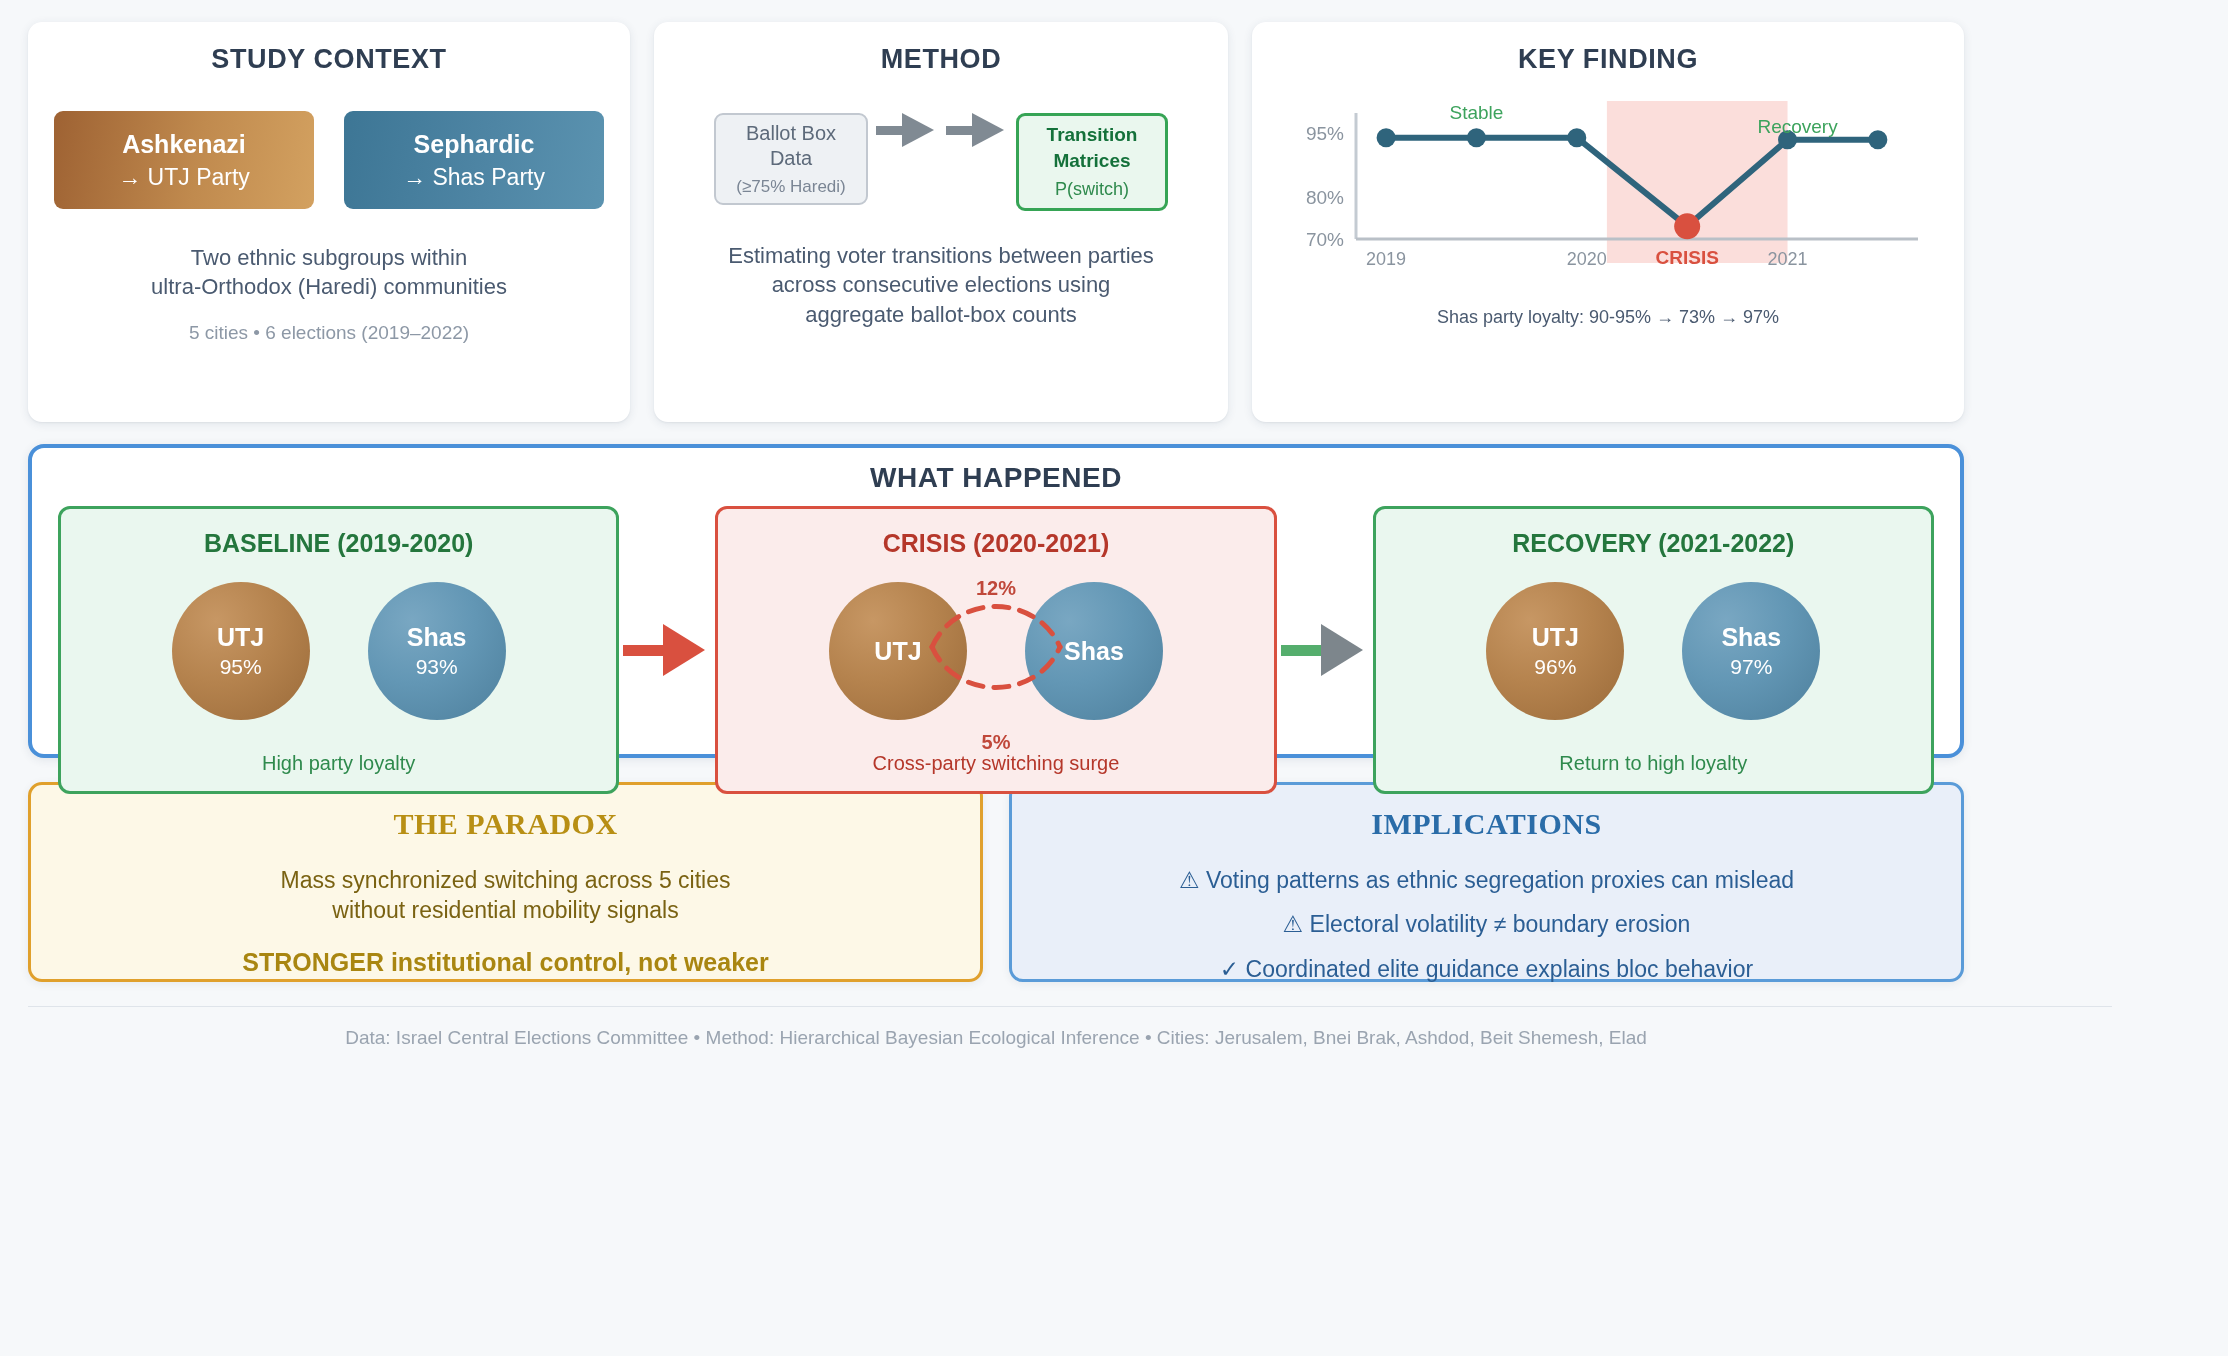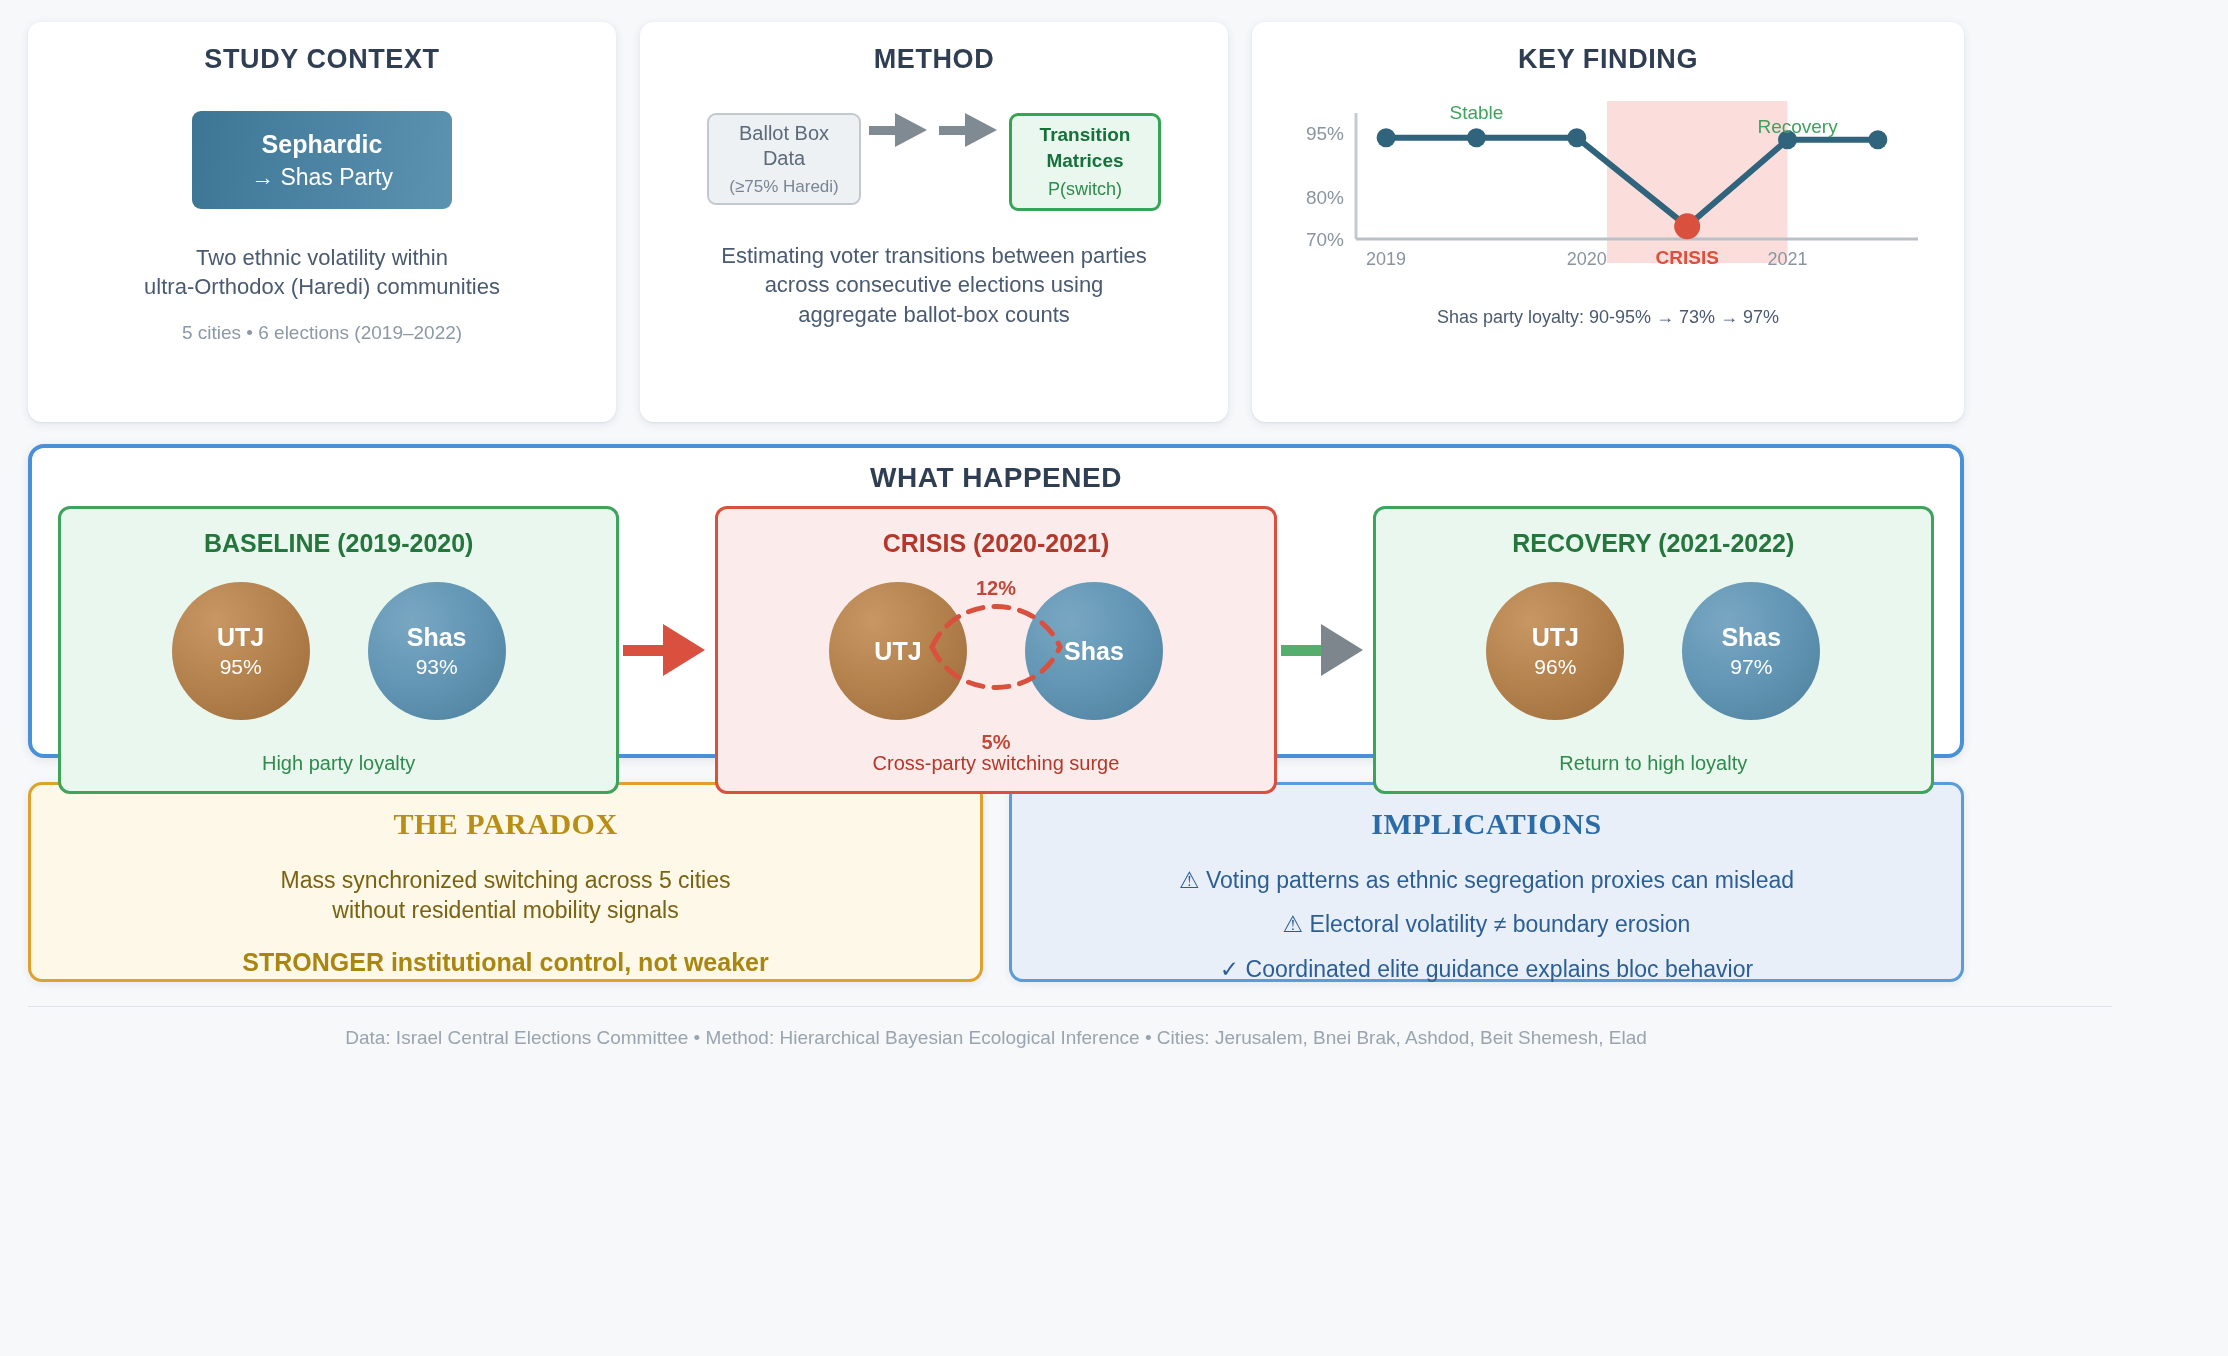--- a/index.html
+++ b/index.html
@@ -159,27 +159,31 @@
 </head>
 <body>
 
 <div class="page">
 
   <div class="row-top">
 
     <div class="card card-study">
       <div class="card-title">STUDY CONTEXT</div>
       <div class="ethnic-row">
+        <div class="ethnic-box ethnic-ash">
+          <div class="ethnic-name">Ashkenazi</div>
+          <div class="ethnic-sub">→ UTJ Party</div>
+        </div>
         <div class="ethnic-box ethnic-seph">
           <div class="ethnic-name">Sephardic</div>
           <div class="ethnic-sub">→ Shas Party</div>
         </div>
       </div>
       <div class="study-desc">
-        <div>Two ethnic volatility within</div>
+        <div>Two ethnic subgroups within</div>
         <div>ultra-Orthodox (Haredi) communities</div>
       </div>
       <div class="study-meta">5 cities • 6 elections (2019–2022)</div>
     </div>
 
     <div class="card card-method">
       <div class="card-title">METHOD</div>
       <div class="flow">
         <div class="flow-box fb-data">
           <div>Ballot Box</div>

